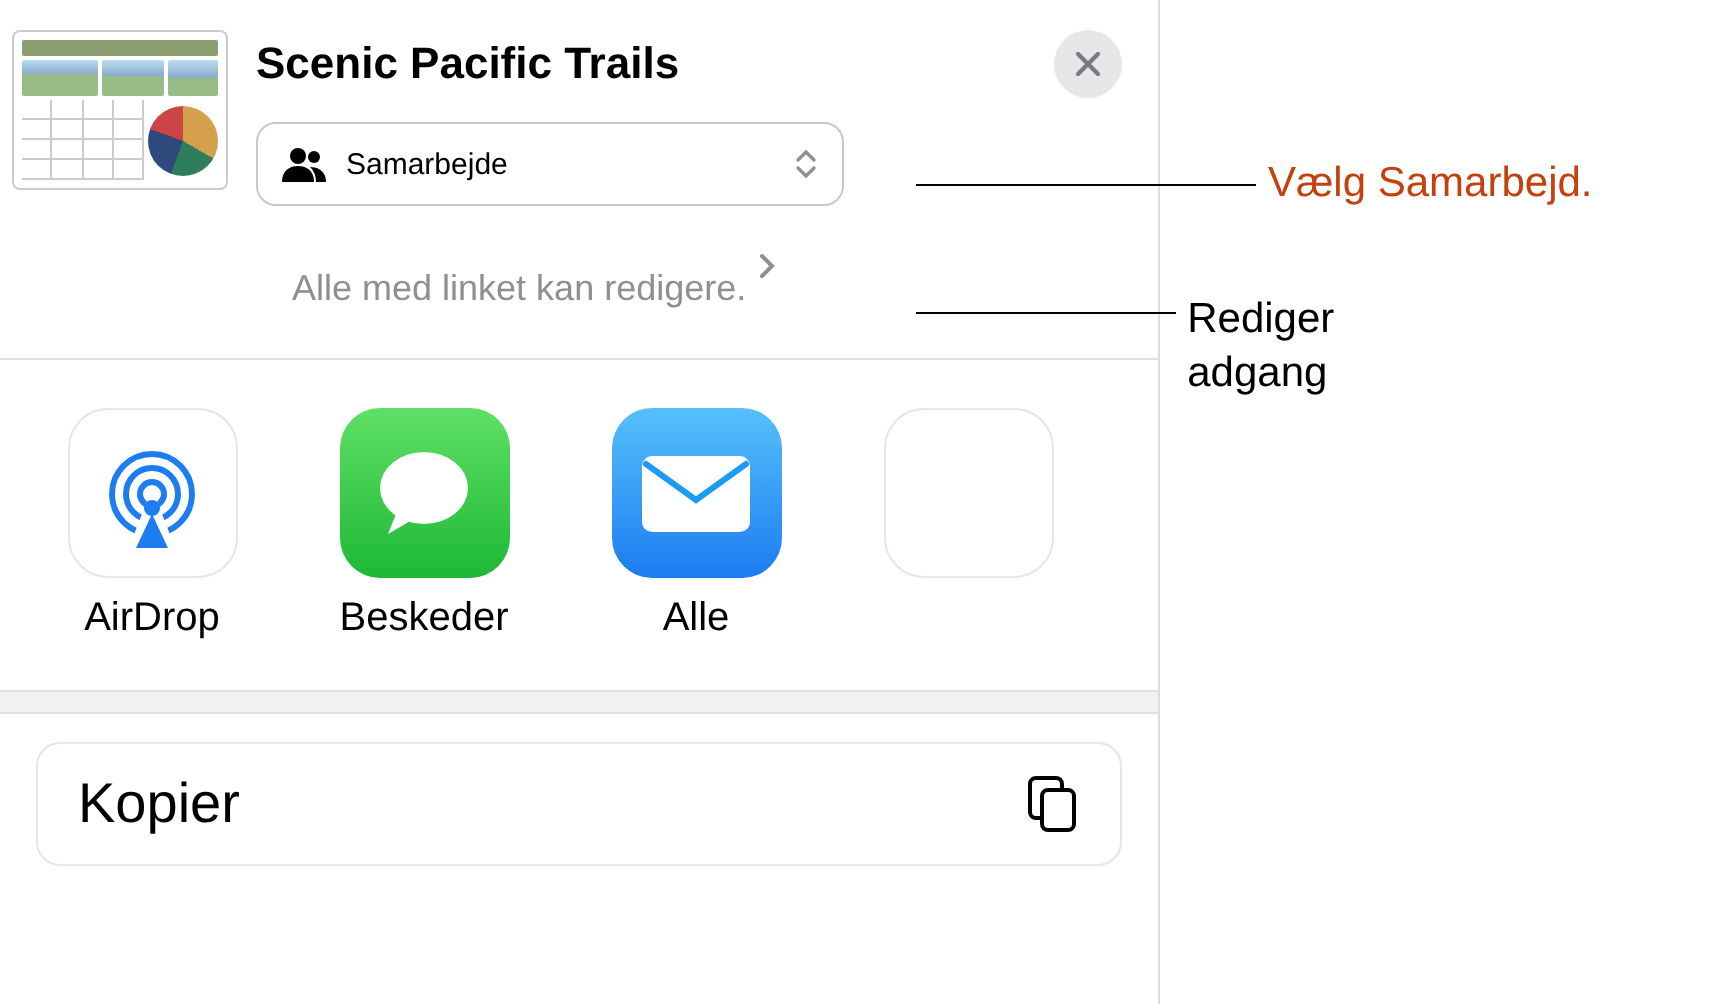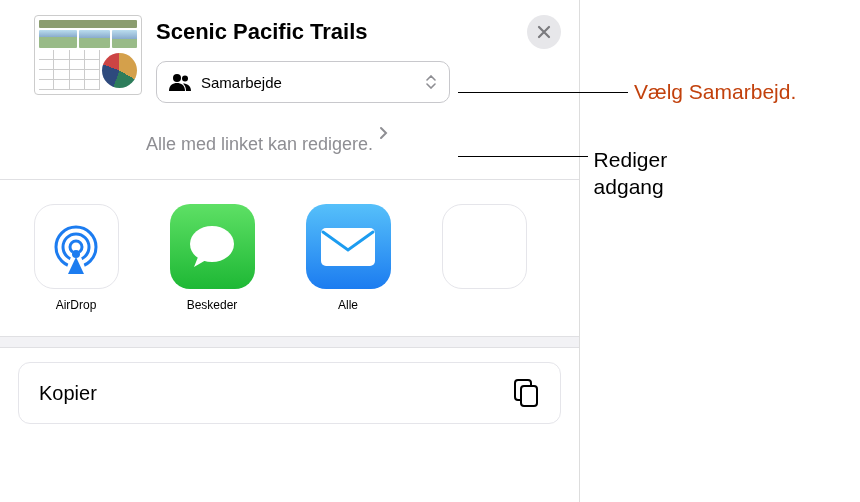--- a/index.html
+++ b/index.html
@@ -16,21 +16,21 @@
       left: 0;
       top: 0;
       width: 580px;
       height: 502px;
       background: #fff;
       border-right: 1px solid #ddd;
     }
     .header {
       display: flex;
       align-items: flex-start;
-      padding: 15px 18px 0 34px;
+      padding: 15px 18px 0 6px;
       gap: 14px;
     }
     .thumbnail {
       width: 108px;
       height: 80px;
       background: #fff;
       border: 1px solid #ccc;
       border-radius: 4px;
       padding: 4px;
       display: flex;
@@ -172,21 +172,21 @@
     }
     .app-icon {
       width: 85px;
       height: 85px;
       border-radius: 20px;
       display: flex;
       align-items: center;
       justify-content: center;
     }
     .app-label {
-      font-size: 12px;
+      font-size: 20px;
       color: #000;
     }
     .airdrop-icon {
       background: #fff;
       border: 1px solid #e5e5ea;
     }
     .messages-icon {
       background: linear-gradient(#5ee065, #1eb835);
     }
     .mail-icon {
@@ -232,21 +232,21 @@
       background: #fff;
       border: 1px solid #e5e5ea;
       border-radius: 12px;
       display: flex;
       align-items: center;
       justify-content: space-between;
       padding: 0 20px;
       cursor: pointer;
     }
     .action-label {
-      font-size: 20px;
+      font-size: 28px;
       color: #000;
     }
     .copy-icon {
       width: 28px;
       height: 28px;
       display: flex;
       align-items: center;
       justify-content: center;
     }
     .callouts {

